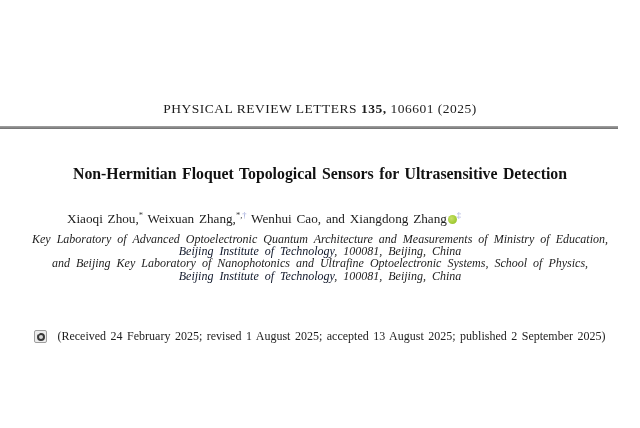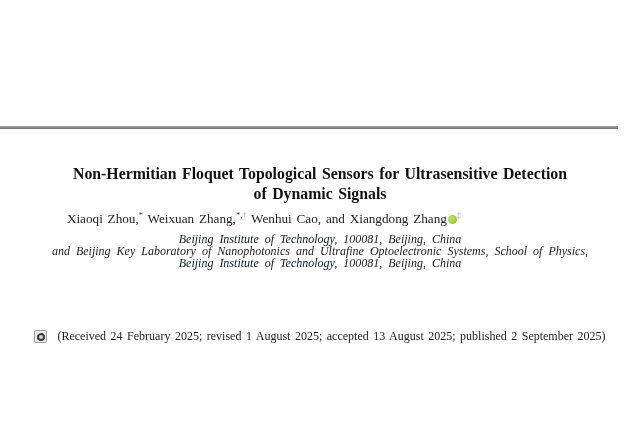--- a/index.html
+++ b/index.html
@@ -154,28 +154,30 @@
     height: 2px;
     background: #ededed;
     transform: rotate(-40deg);
   }
 </style>
 </head>
 <body>
 
 <div class="page">
 
+  <div class="journal-header"><span>PHYSICAL REVIEW LETTERS</span> <span class="vol">135,</span> <span>106601 (2025)</span></div>
 
   <div class="header-rule"></div>
 
-  <h1 class="article-title"><span>Non-Hermitian Floquet Topological Sensors for Ultrasensitive Detection</span><br><span>of Dynamic Signals</span></h1>
+  <h1 class="article-title"><span>Non-Hermitian Floquet Topological Sensors for Ultrasensitive Detection</span><br></h1>
 
   <div class="authors-line"><span>Xiaoqi Zhou,</span><sup class="fn-dark">*</sup> <span>Weixuan Zhang,</span><sup><span class="fn-dark">*,</span><span class="fn-blue">†</span></sup> <span>Wenhui Cao,</span> <span>and</span> <span>Xiangdong Zhang</span><span class="orcid-icon"></span><sup class="fn-blue">‡</sup></div>
 
   <div class="affiliations">
+    <div><span>Key Laboratory of Advanced Optoelectronic Quantum Architecture and Measurements of Ministry of Education,</span></div>
     <div><a class="affil-link">Beijing Institute of Technology</a><span>, 100081, Beijing, China</span></div>
     <div><span>and Beijing Key Laboratory of Nanophotonics and Ultrafine Optoelectronic Systems, School of Physics,</span></div>
     <div><a class="affil-link">Beijing Institute of Technology</a><span>, 100081, Beijing, China</span></div>
   </div>
 
   <div class="history-row">
     <span class="crossmark"></span>
     <span>(Received 24 February 2025; revised 1 August 2025; accepted 13 August 2025; published 2 September 2025)</span>
   </div>
 

